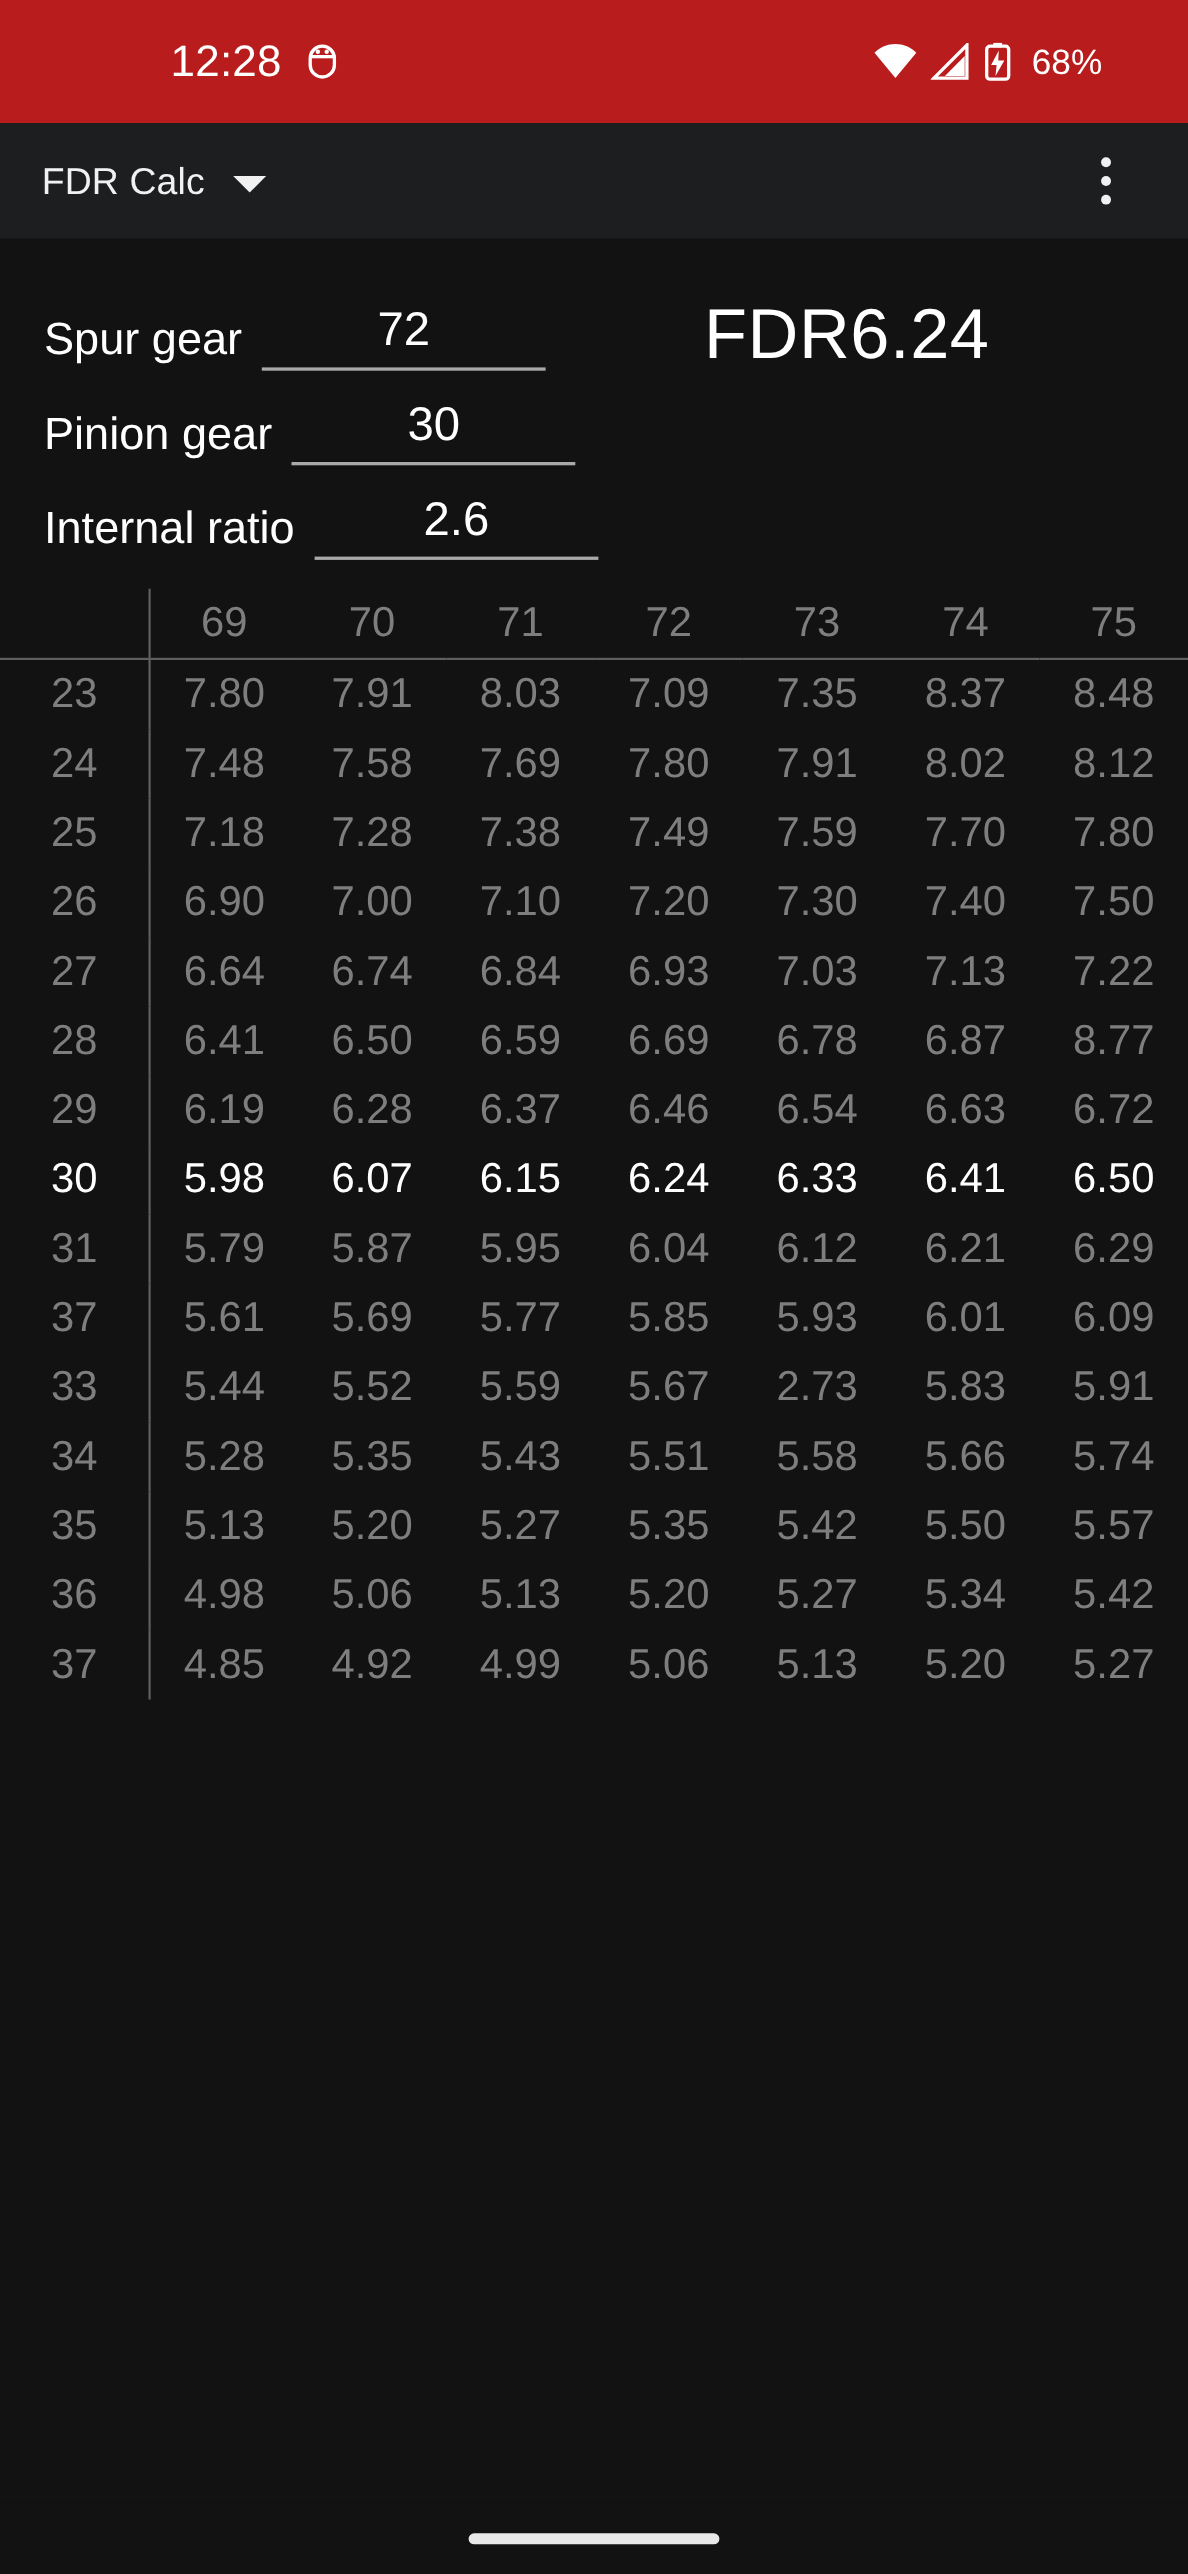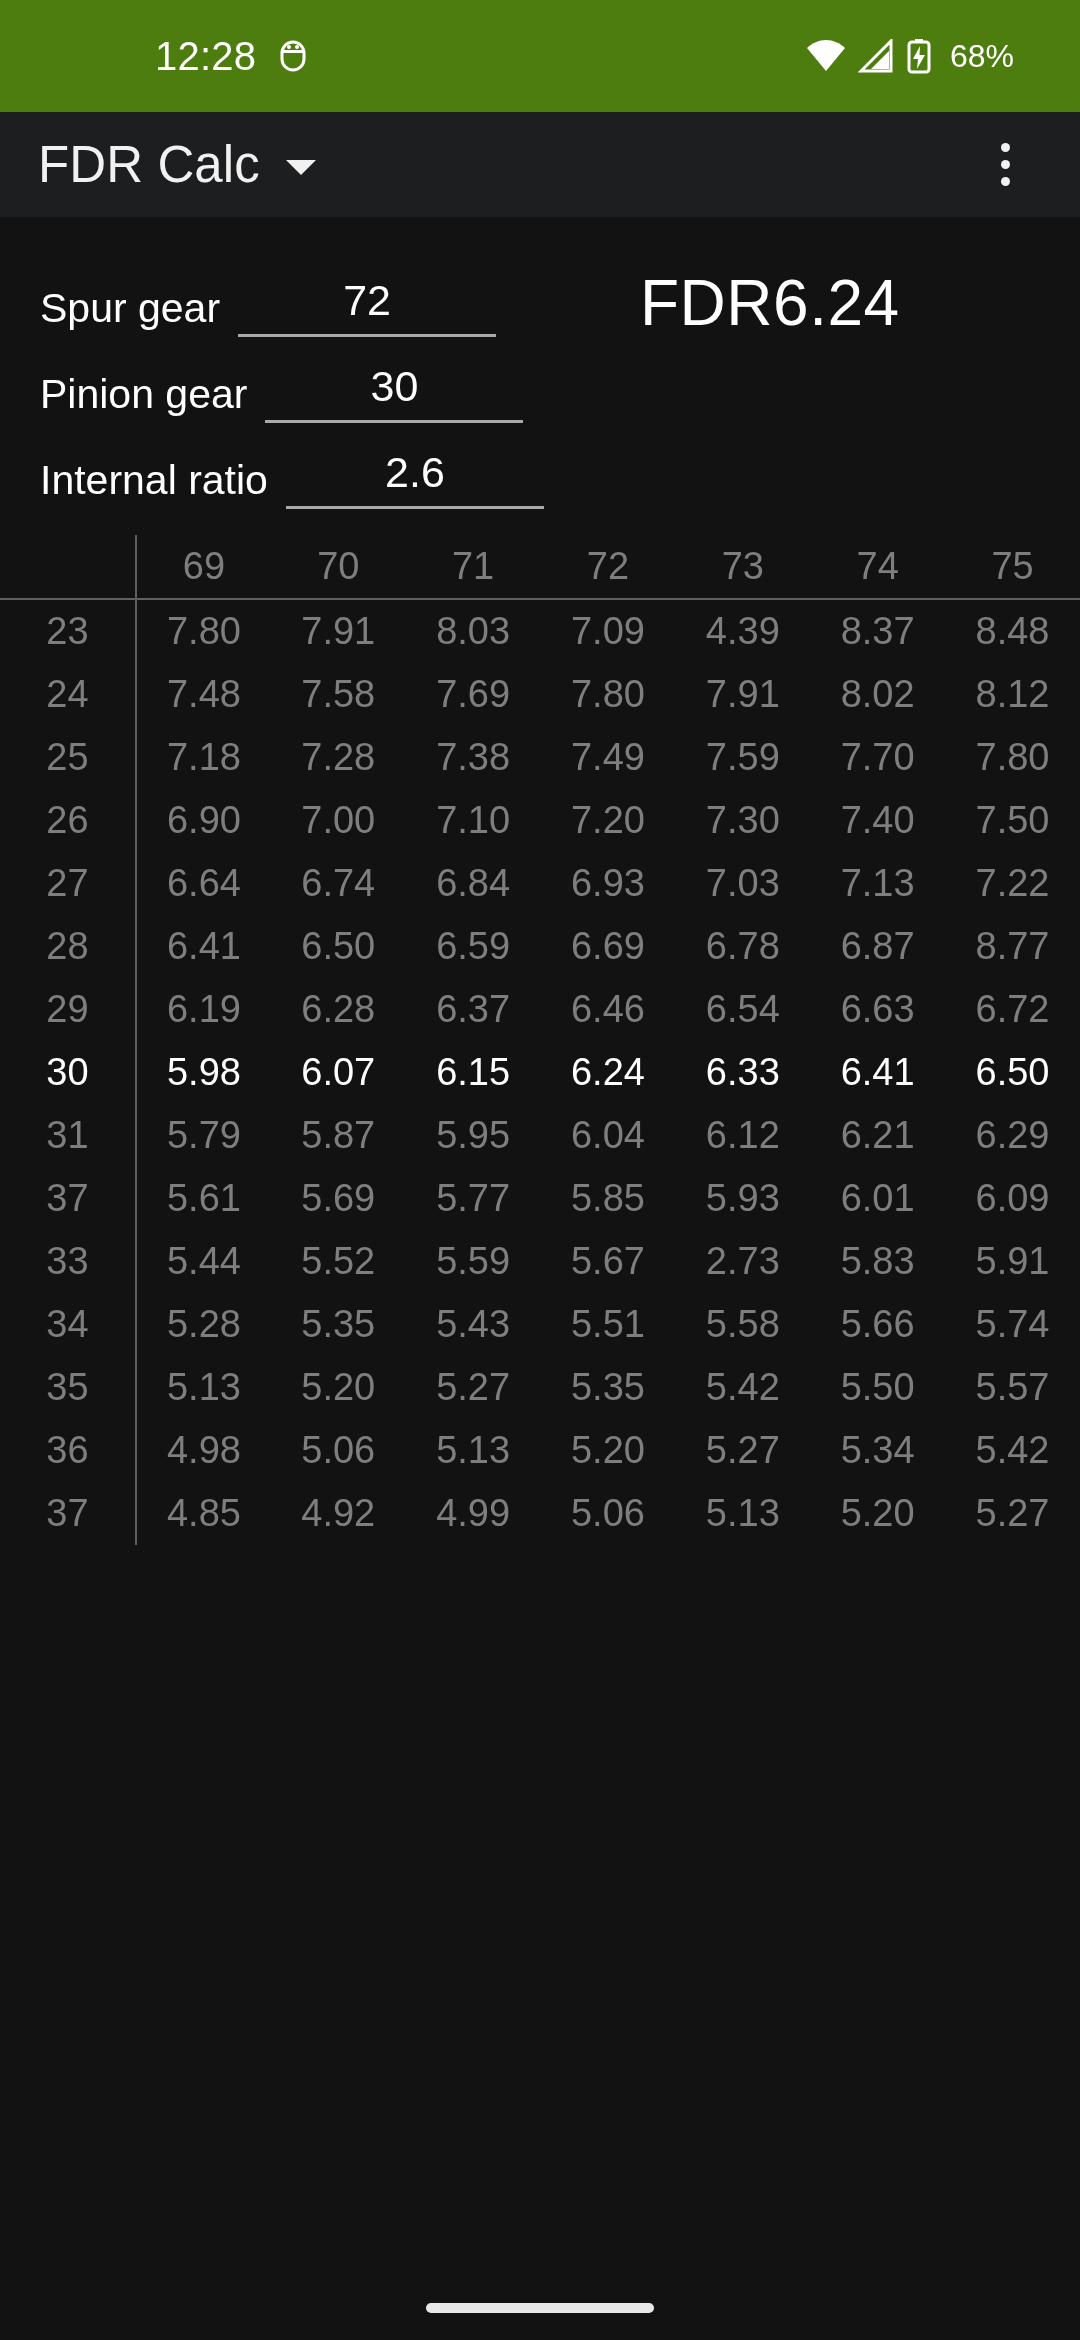--- a/index.html
+++ b/index.html
@@ -20,25 +20,25 @@
     width: 1080px;
     height: 2340px;
     background: #121212;
     display: flex;
     flex-direction: column;
   }
 
   
   .status-bar {
     height: 112px;
-    background: #4d7c0f;
+    background: #b91c1c;
     display: flex;
     align-items: center;
     justify-content: space-between;
-    padding: 0 24px 0 0;
+    padding: 0 36px 0 0;
     box-sizing: border-box;
     flex: 0 0 auto;
   }
   .status-left {
     display: flex;
     align-items: center;
     gap: 22px;
     padding-left: 155px;
   }
   .status-clock {
@@ -73,21 +73,21 @@
     padding: 0 40px 0 38px;
     box-sizing: border-box;
     flex: 0 0 auto;
   }
   .app-bar-left {
     display: flex;
     align-items: center;
     gap: 26px;
   }
   .app-title {
-    font-size: 51px;
+    font-size: 34px;
     font-weight: 400;
     color: #f1f1f1;
     letter-spacing: 0.1px;
     line-height: 1;
   }
   .caret {
     width: 0; height: 0;
     border-left: 15px solid transparent;
     border-right: 15px solid transparent;
     border-top: 15px solid #f1f1f1;
@@ -319,21 +319,21 @@
             <th>75</th>
           </tr>
       </thead>
       <tbody>
           <tr>
             <td class="rowlabel">23</td>
             <td>7.80</td>
             <td>7.91</td>
             <td>8.03</td>
             <td class="sel">7.09</td>
-            <td>4.39</td>
+            <td>7.35</td>
             <td>8.37</td>
             <td>8.48</td>
           </tr>
           <tr>
             <td class="rowlabel">24</td>
             <td>7.48</td>
             <td>7.58</td>
             <td>7.69</td>
             <td class="sel">7.80</td>
             <td>7.91</td>

